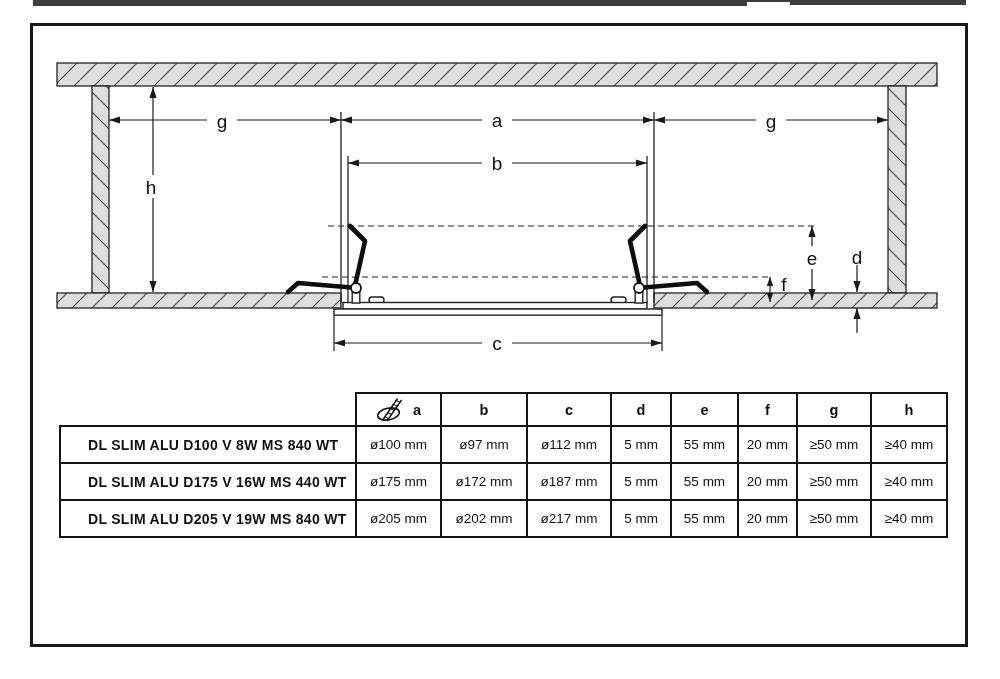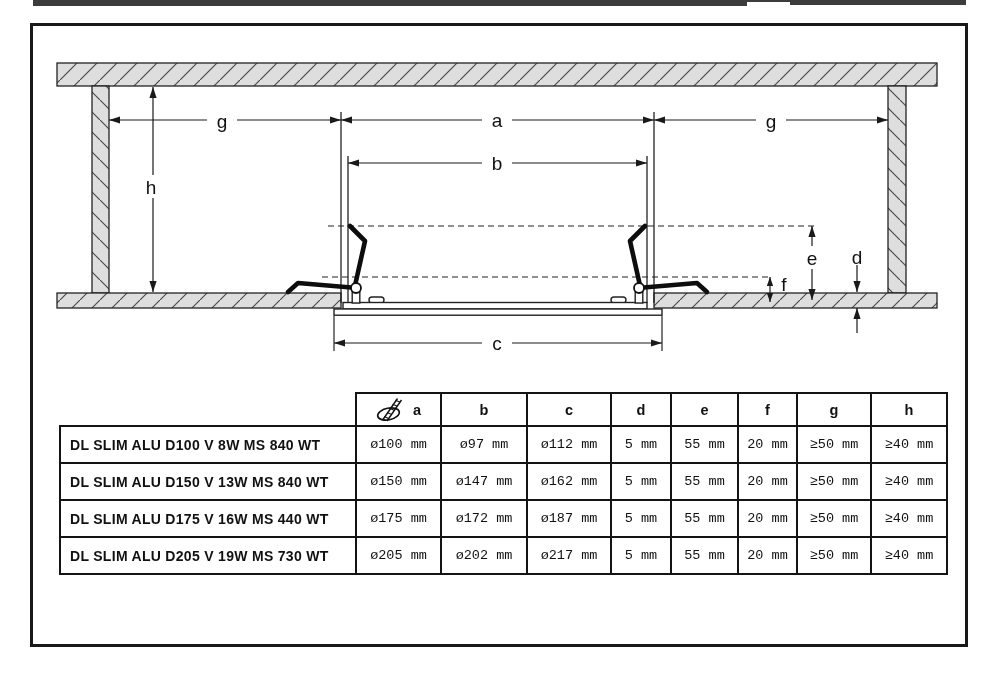--- a/index.html
+++ b/index.html
@@ -13,22 +13,22 @@
          border:3px solid #191919;box-sizing:border-box;}
   svg.drawing{position:absolute;left:0;top:0;width:1000px;height:679px;}
   svg text{font-family:"Liberation Sans",sans-serif;}
   .dim-label{font-size:19px;fill:#111;}
   table.dim-table{position:absolute;left:59px;top:392px;border-collapse:collapse;
         table-layout:fixed;font-family:"Liberation Sans",sans-serif;}
   .dim-table th,.dim-table td{border:2px solid #141414;padding:0;overflow:hidden;white-space:nowrap;}
   .dim-table td.ghost{border:none;background:transparent;}
   .dim-table thead th{height:31px;font-size:14.5px;font-weight:bold;text-align:center;vertical-align:middle;}
   .dim-table tbody td{height:35px;font-size:13.5px;vertical-align:middle;}
-  .dim-table td.name{font-weight:bold;font-size:14px;text-align:left;padding-left:9px;letter-spacing:0.3px;}
-  .dim-table td.val{text-align:center;font-family:Liberation Mono, monospace;}
+  .dim-table td.name{font-weight:bold;font-size:14px;text-align:left;padding-left:27px;letter-spacing:0.3px;}
+  .dim-table td.val{text-align:center;}
   .hdr-a{display:flex;align-items:center;justify-content:center;gap:5px;}
 </style>
 </head>
 <body>
 
 <div class="page">
 
   <div class="topbar bar-left"></div>
   <div class="topbar bar-thin"></div>
   <div class="topbar bar-right"></div>
@@ -194,43 +194,32 @@
           <td class="val">ø100 mm</td>
           <td class="val">ø97 mm</td>
           <td class="val">ø112 mm</td>
           <td class="val">5 mm</td>
           <td class="val">55 mm</td>
           <td class="val">20 mm</td>
           <td class="val">≥50 mm</td>
           <td class="val">≥40 mm</td>
         </tr>
         <tr>
-          <td class="name">DL SLIM ALU D150 V 13W MS 840 WT</td>
-          <td class="val">ø150 mm</td>
-          <td class="val">ø147 mm</td>
-          <td class="val">ø162 mm</td>
-          <td class="val">5 mm</td>
-          <td class="val">55 mm</td>
-          <td class="val">20 mm</td>
-          <td class="val">≥50 mm</td>
-          <td class="val">≥40 mm</td>
-        </tr>
-        <tr>
           <td class="name">DL SLIM ALU D175 V 16W MS 440 WT</td>
           <td class="val">ø175 mm</td>
           <td class="val">ø172 mm</td>
           <td class="val">ø187 mm</td>
           <td class="val">5 mm</td>
           <td class="val">55 mm</td>
           <td class="val">20 mm</td>
           <td class="val">≥50 mm</td>
           <td class="val">≥40 mm</td>
         </tr>
         <tr>
-          <td class="name">DL SLIM ALU D205 V 19W MS 730 WT</td>
+          <td class="name">DL SLIM ALU D205 V 19W MS 840 WT</td>
           <td class="val">ø205 mm</td>
           <td class="val">ø202 mm</td>
           <td class="val">ø217 mm</td>
           <td class="val">5 mm</td>
           <td class="val">55 mm</td>
           <td class="val">20 mm</td>
           <td class="val">≥50 mm</td>
           <td class="val">≥40 mm</td>
         </tr>
       </tbody>

